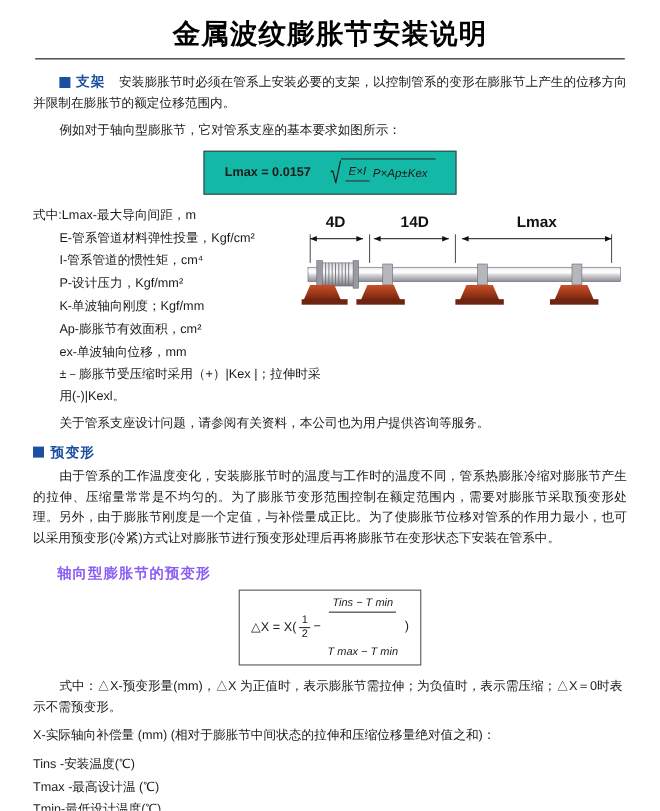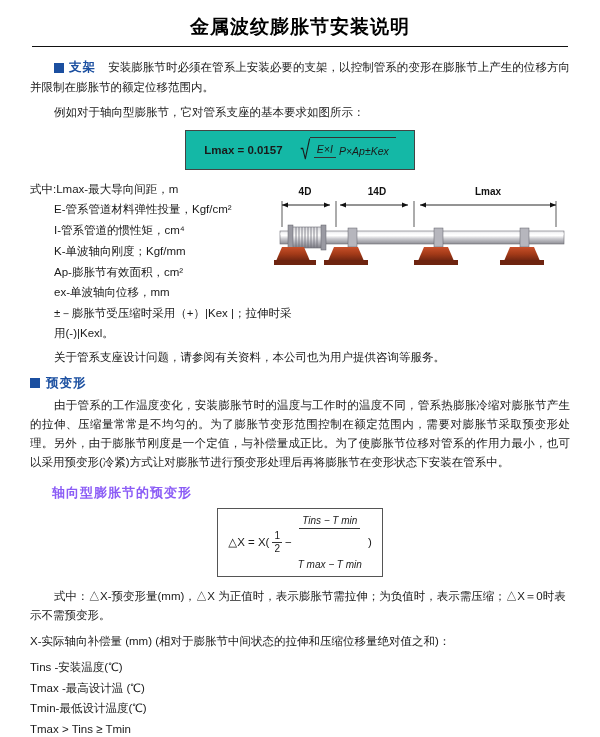--- a/index.html
+++ b/index.html
@@ -16,21 +16,21 @@
   }
   .page {
     position: relative;
     width: 600px;
     height: 737px;
     padding: 0;
     box-sizing: border-box;
   }
   .title {
     text-align: center;
-    font-size: 19px;
+    font-size: 25px;
     font-weight: bold;
     letter-spacing: 1px;
     margin: 14px 0 6px 0;
     color: #000;
   }
   .rule {
     width: 536px;
     margin: 0 auto 10px auto;
     border-bottom: 1.5px solid #111;
   }
@@ -207,28 +207,29 @@
           <span class="den">P×Ap±Kex</span>
         </span>
       </span>
     </div>
 
     <div style="position:relative;">
       <div class="left-list">
         <div class="list-line">式中:Lmax-最大导向间距，m</div>
         <div class="list-line l-ind-1">E-管系管道材料弹性投量，Kgf/cm²</div>
         <div class="list-line l-ind-1">I-管系管道的惯性矩，cm⁴</div>
+        <div class="list-line l-ind-1">P-设计压力，Kgf/mm²</div>
         <div class="list-line l-ind-1">K-单波轴向刚度；Kgf/mm</div>
         <div class="list-line l-ind-1">Ap-膨胀节有效面积，cm²</div>
         <div class="list-line l-ind-1">ex-单波轴向位移，mm</div>
         <div class="list-line l-ind-1">±－膨胀节受压缩时采用（+）|Kex |；拉伸时采用(-)|Kexl。</div>
       </div>
 
       <div style="position:absolute; right:-4px; top:6px; width:300px;">
-        <div style="position:relative; width:300px; font-size:10px; font-weight:bold; display:flex; color:#111;">
+        <div style="position:relative; width:300px; font-size:14px; font-weight:bold; display:flex; color:#111;">
           <div style="width:62px; text-align:center;">4D</div>
           <div style="width:82px; text-align:center;">14D</div>
           <div style="width:140px; text-align:center;">Lmax</div>
         </div>
 
         <svg class="pipe" width="300" height="92" viewBox="0 0 300 92">
           <defs>
             <linearGradient id="pipeGrad" x1="0" y1="0" x2="0" y2="1">
               <stop offset="0%" stop-color="#e9e9ec"></stop>
               <stop offset="35%" stop-color="#ffffff"></stop>

